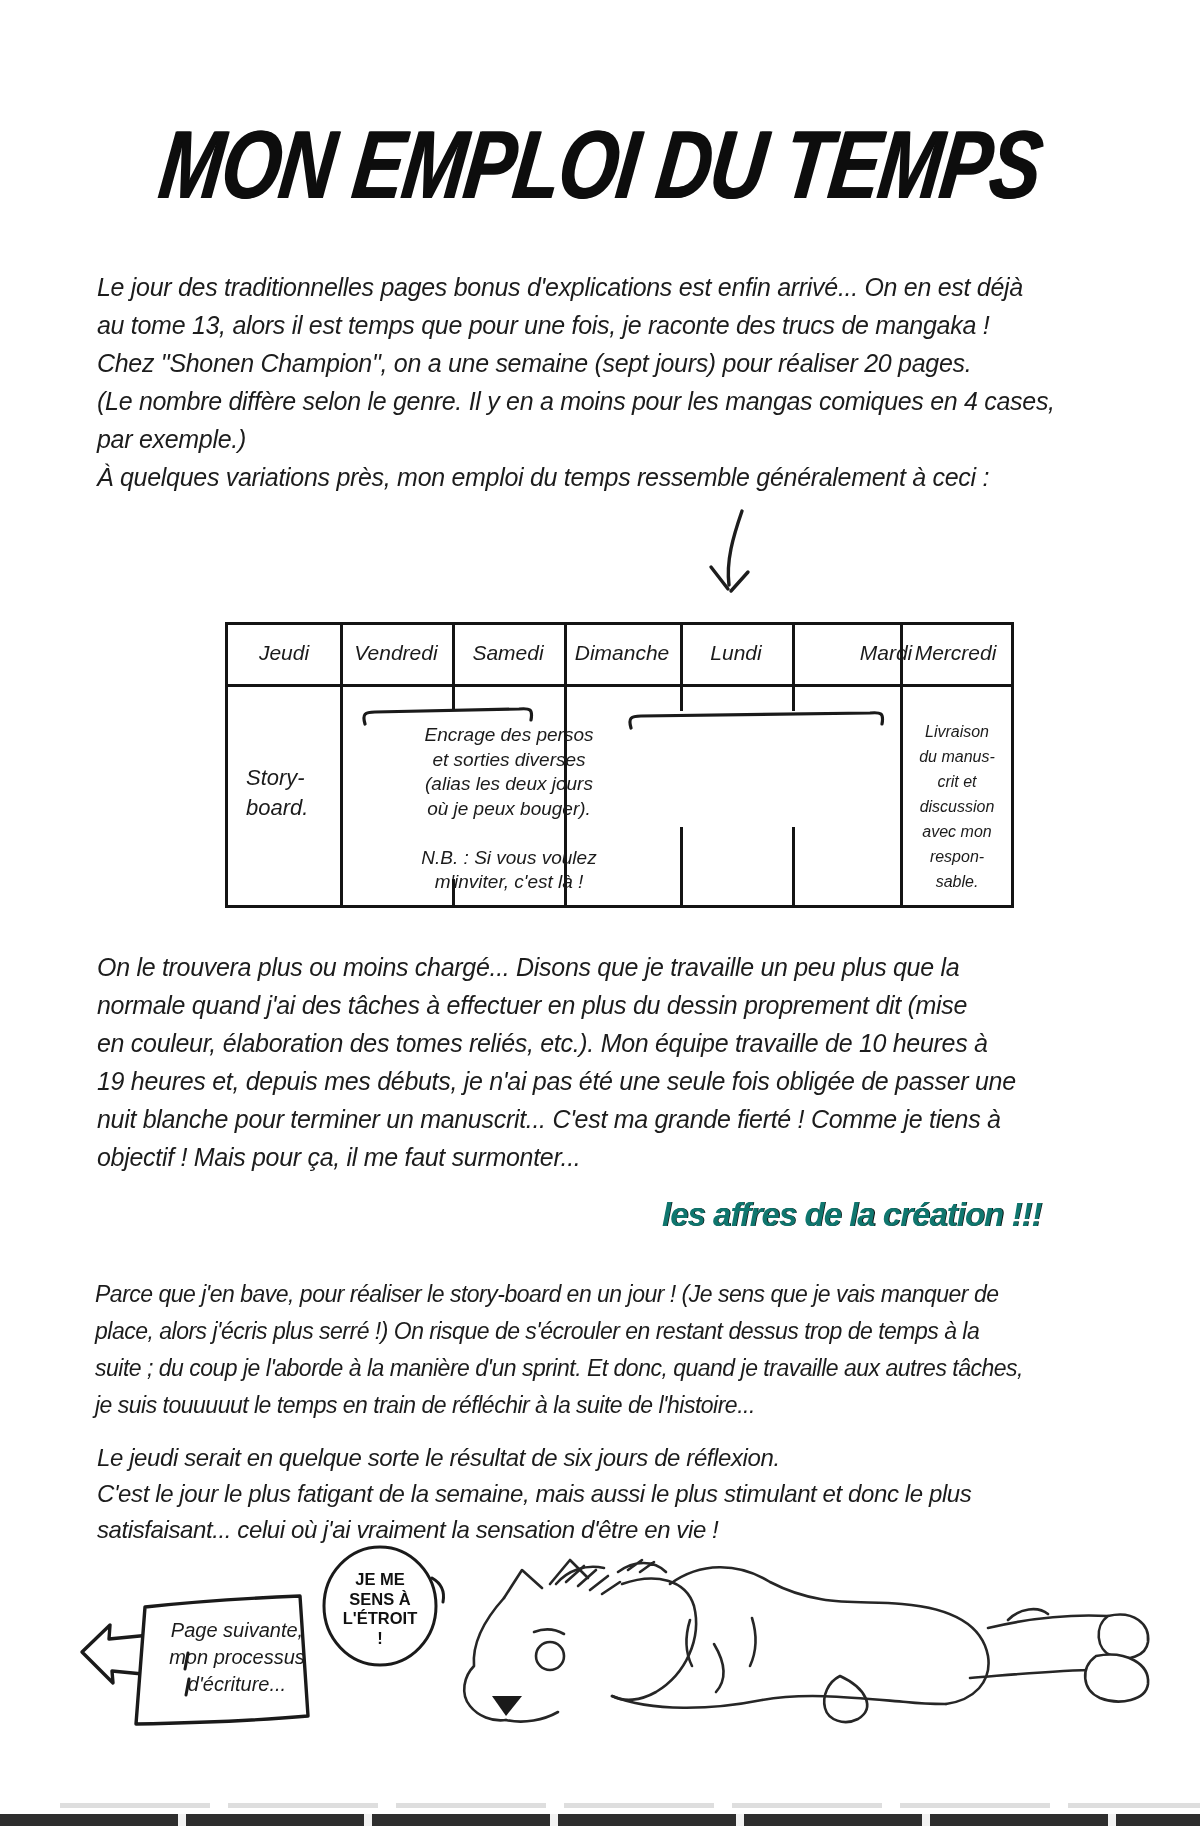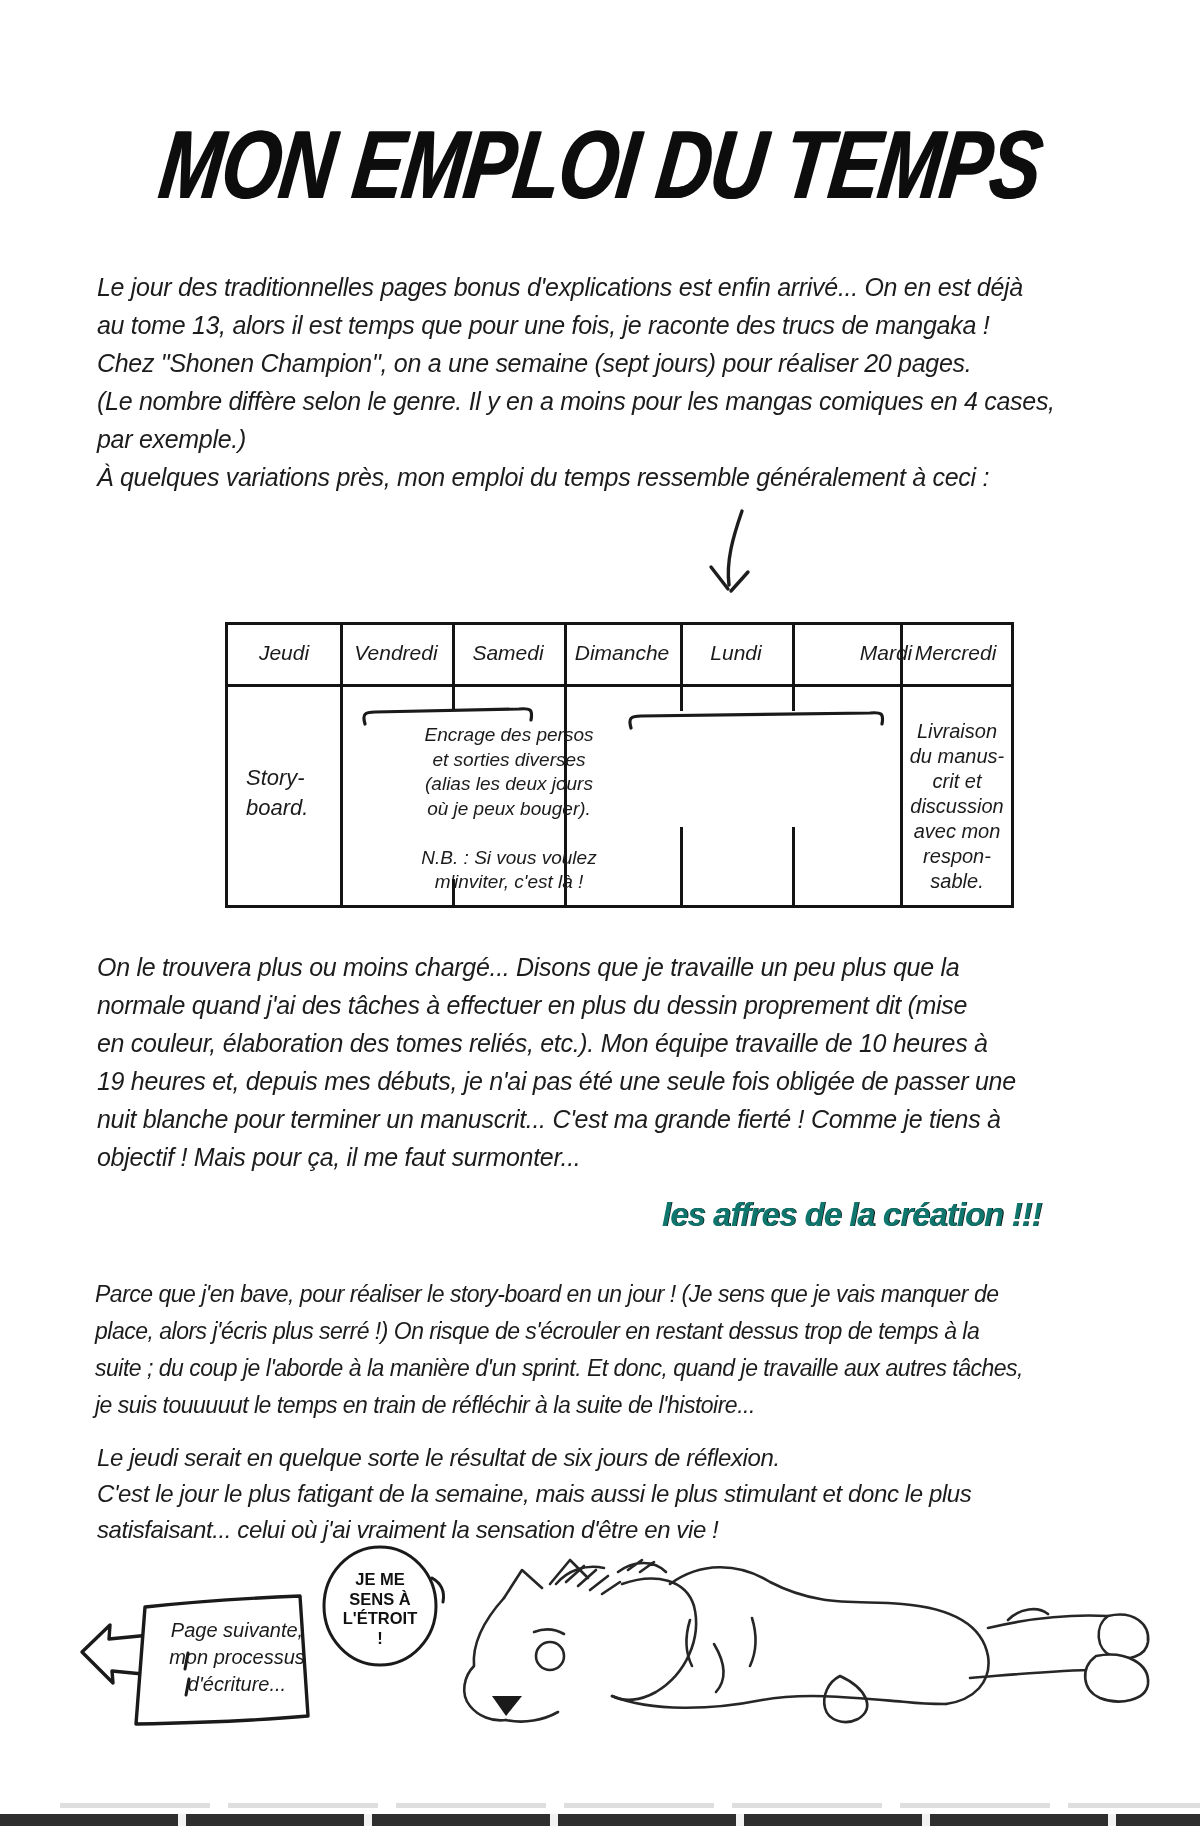--- a/index.html
+++ b/index.html
@@ -31,21 +31,21 @@
   .dayhead{position:absolute;top:0;height:59px;line-height:56px;text-align:center;
            font-size:21px;font-style:italic;white-space:nowrap;}
   .cell{position:absolute;text-align:center;font-style:italic;}
   .cell div{white-space:nowrap;}
   .c-story{left:0;width:112px;top:138px;font-size:22px;}
   .c-story div{line-height:30px;text-align:left;padding-left:18px;}
   .c-ink{left:114px;width:334px;top:98px;font-size:19px;}
   .c-ink div{line-height:24.5px;}
   .c-team{left:339px;width:333px;top:124px;font-size:22px;}
   .c-team div{line-height:37px;}
-  .c-del{left:675px;width:108px;top:94px;font-size:20px;}
+  .c-del{left:675px;width:108px;top:94px;font-size:16px;}
   .c-del div{line-height:25px;}
   .brace{position:absolute;left:0;top:0;pointer-events:none;}
   
   .bubble{position:absolute;left:320px;top:1544px;width:130px;height:130px;}
   .bubble-text{position:absolute;left:4px;top:26px;width:112px;text-align:center;
                font-weight:bold;font-size:16.5px;color:#111;}
   .bubble-text div{line-height:19.5px;}
   .note{position:absolute;left:70px;top:1585px;width:260px;height:155px;}
   .note-text{position:absolute;left:88px;top:32px;width:158px;text-align:center;
              font-style:italic;font-size:20px;}

